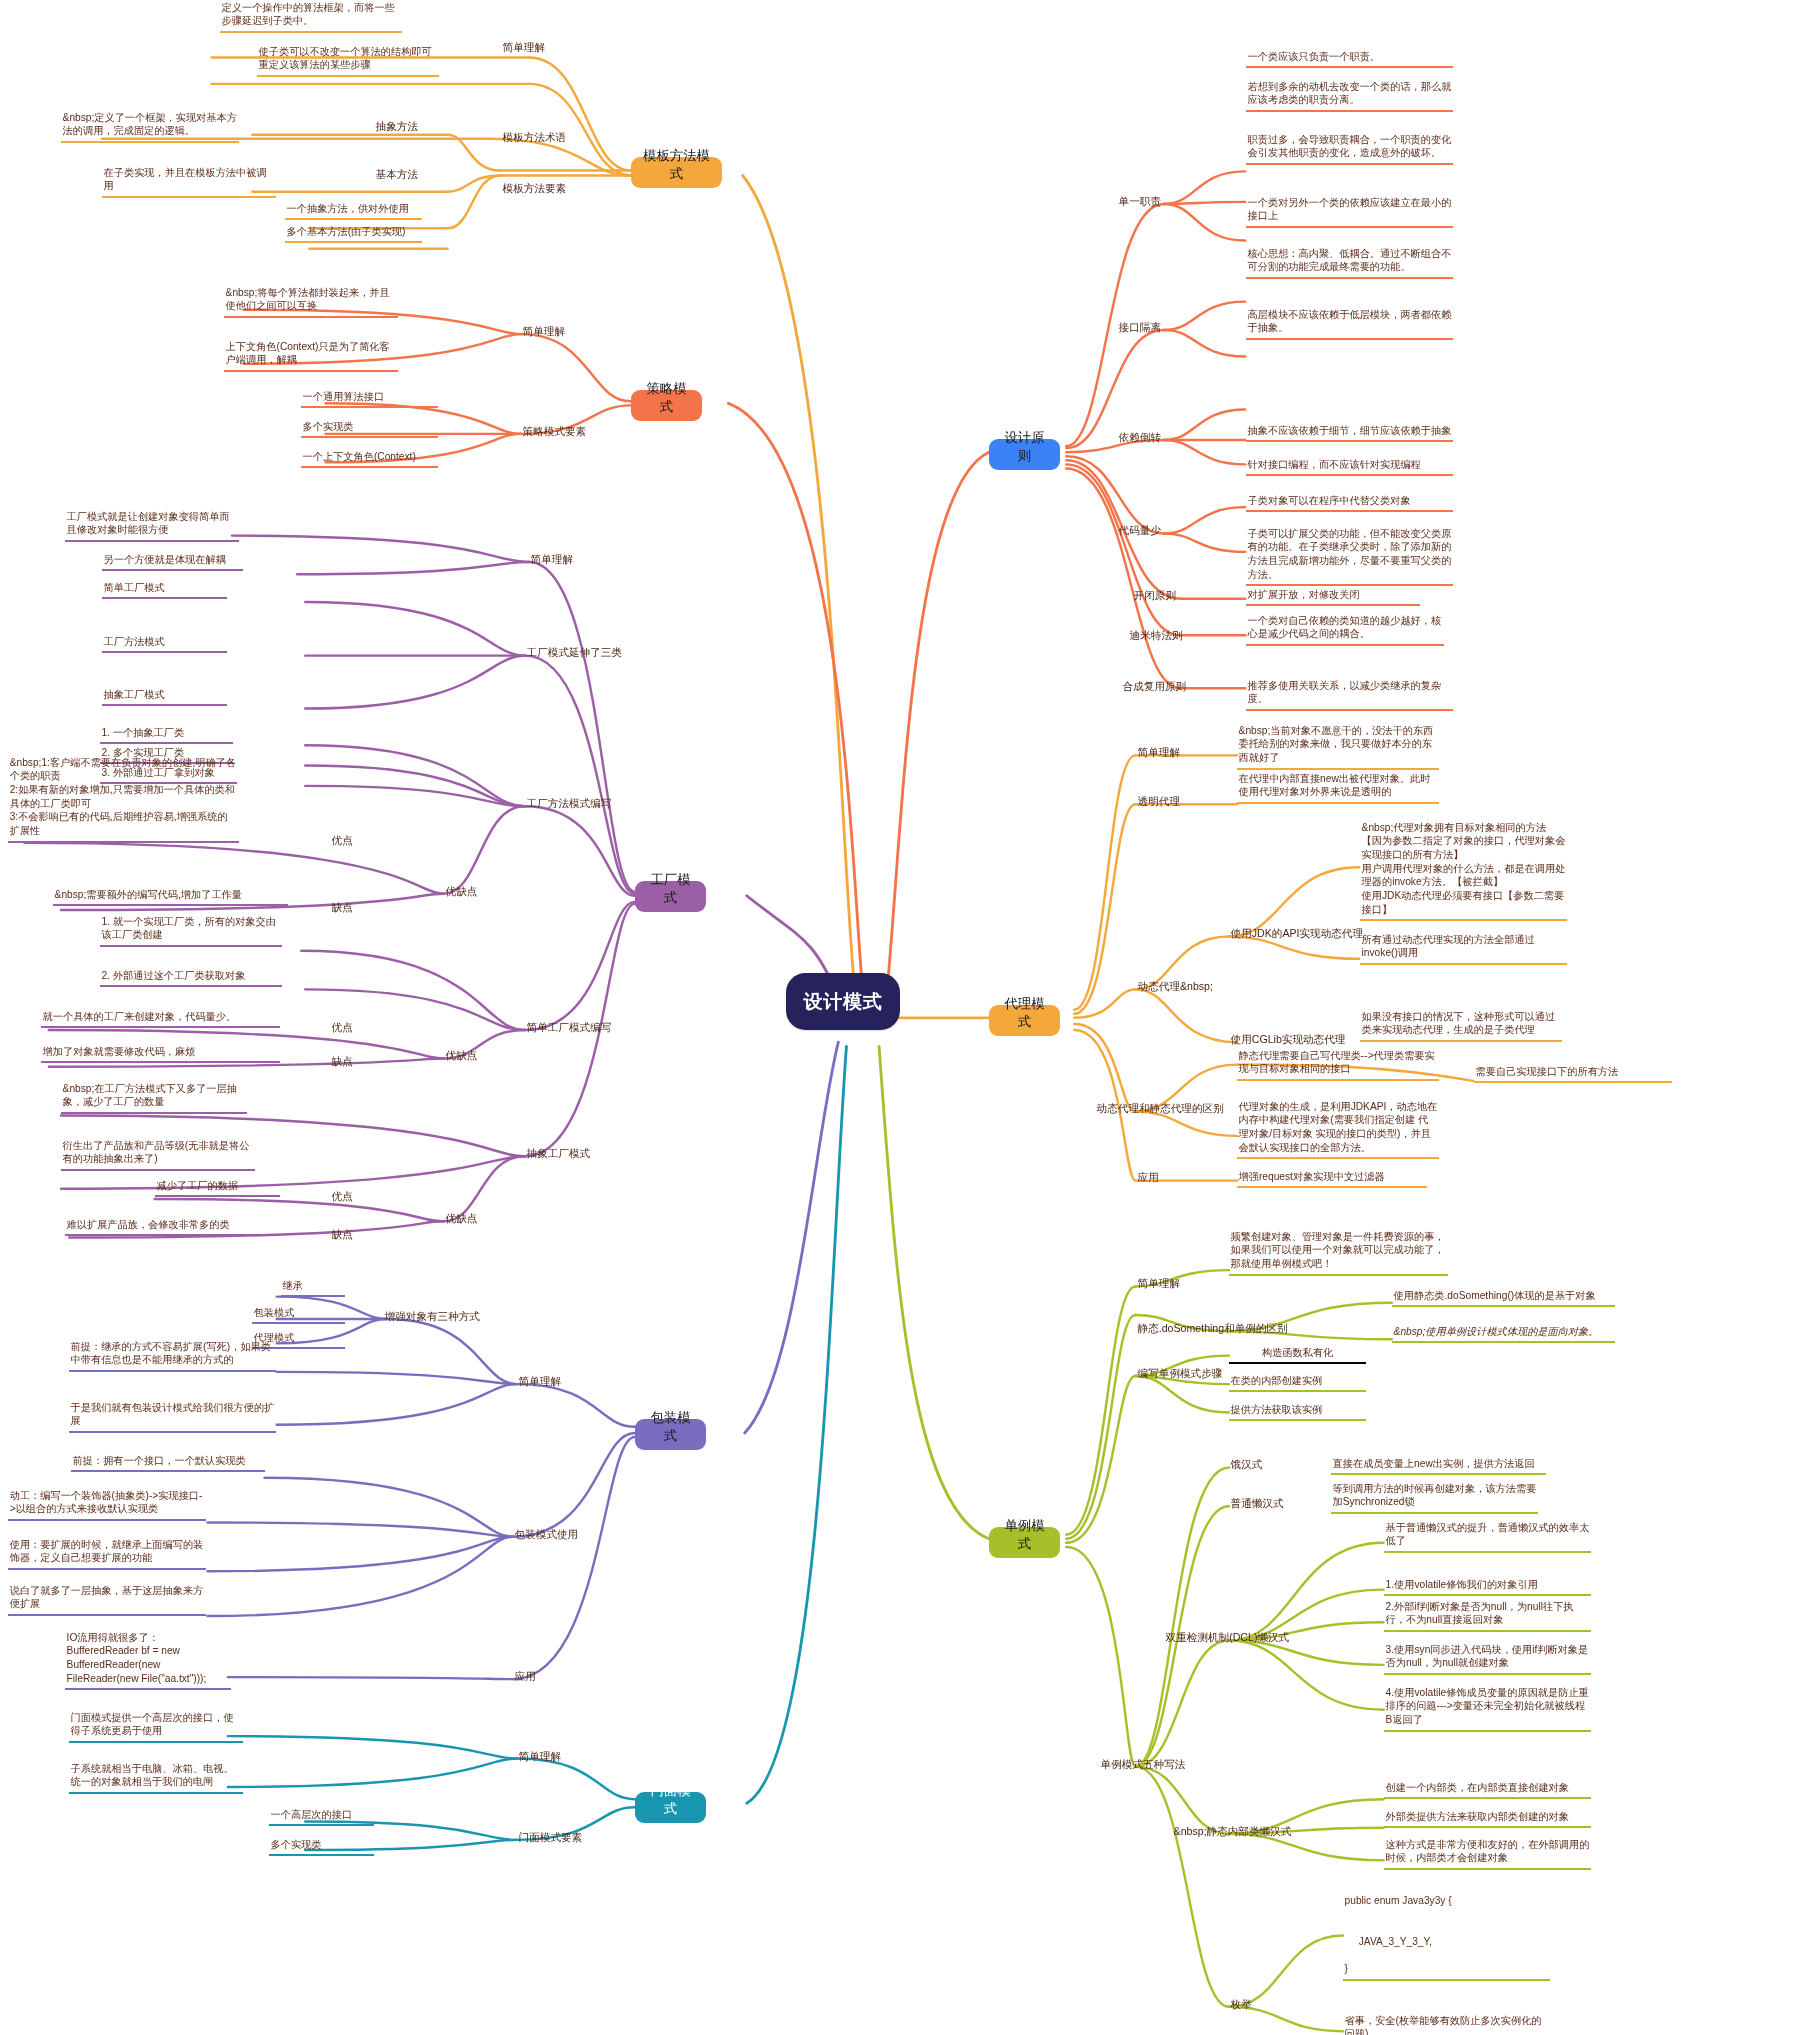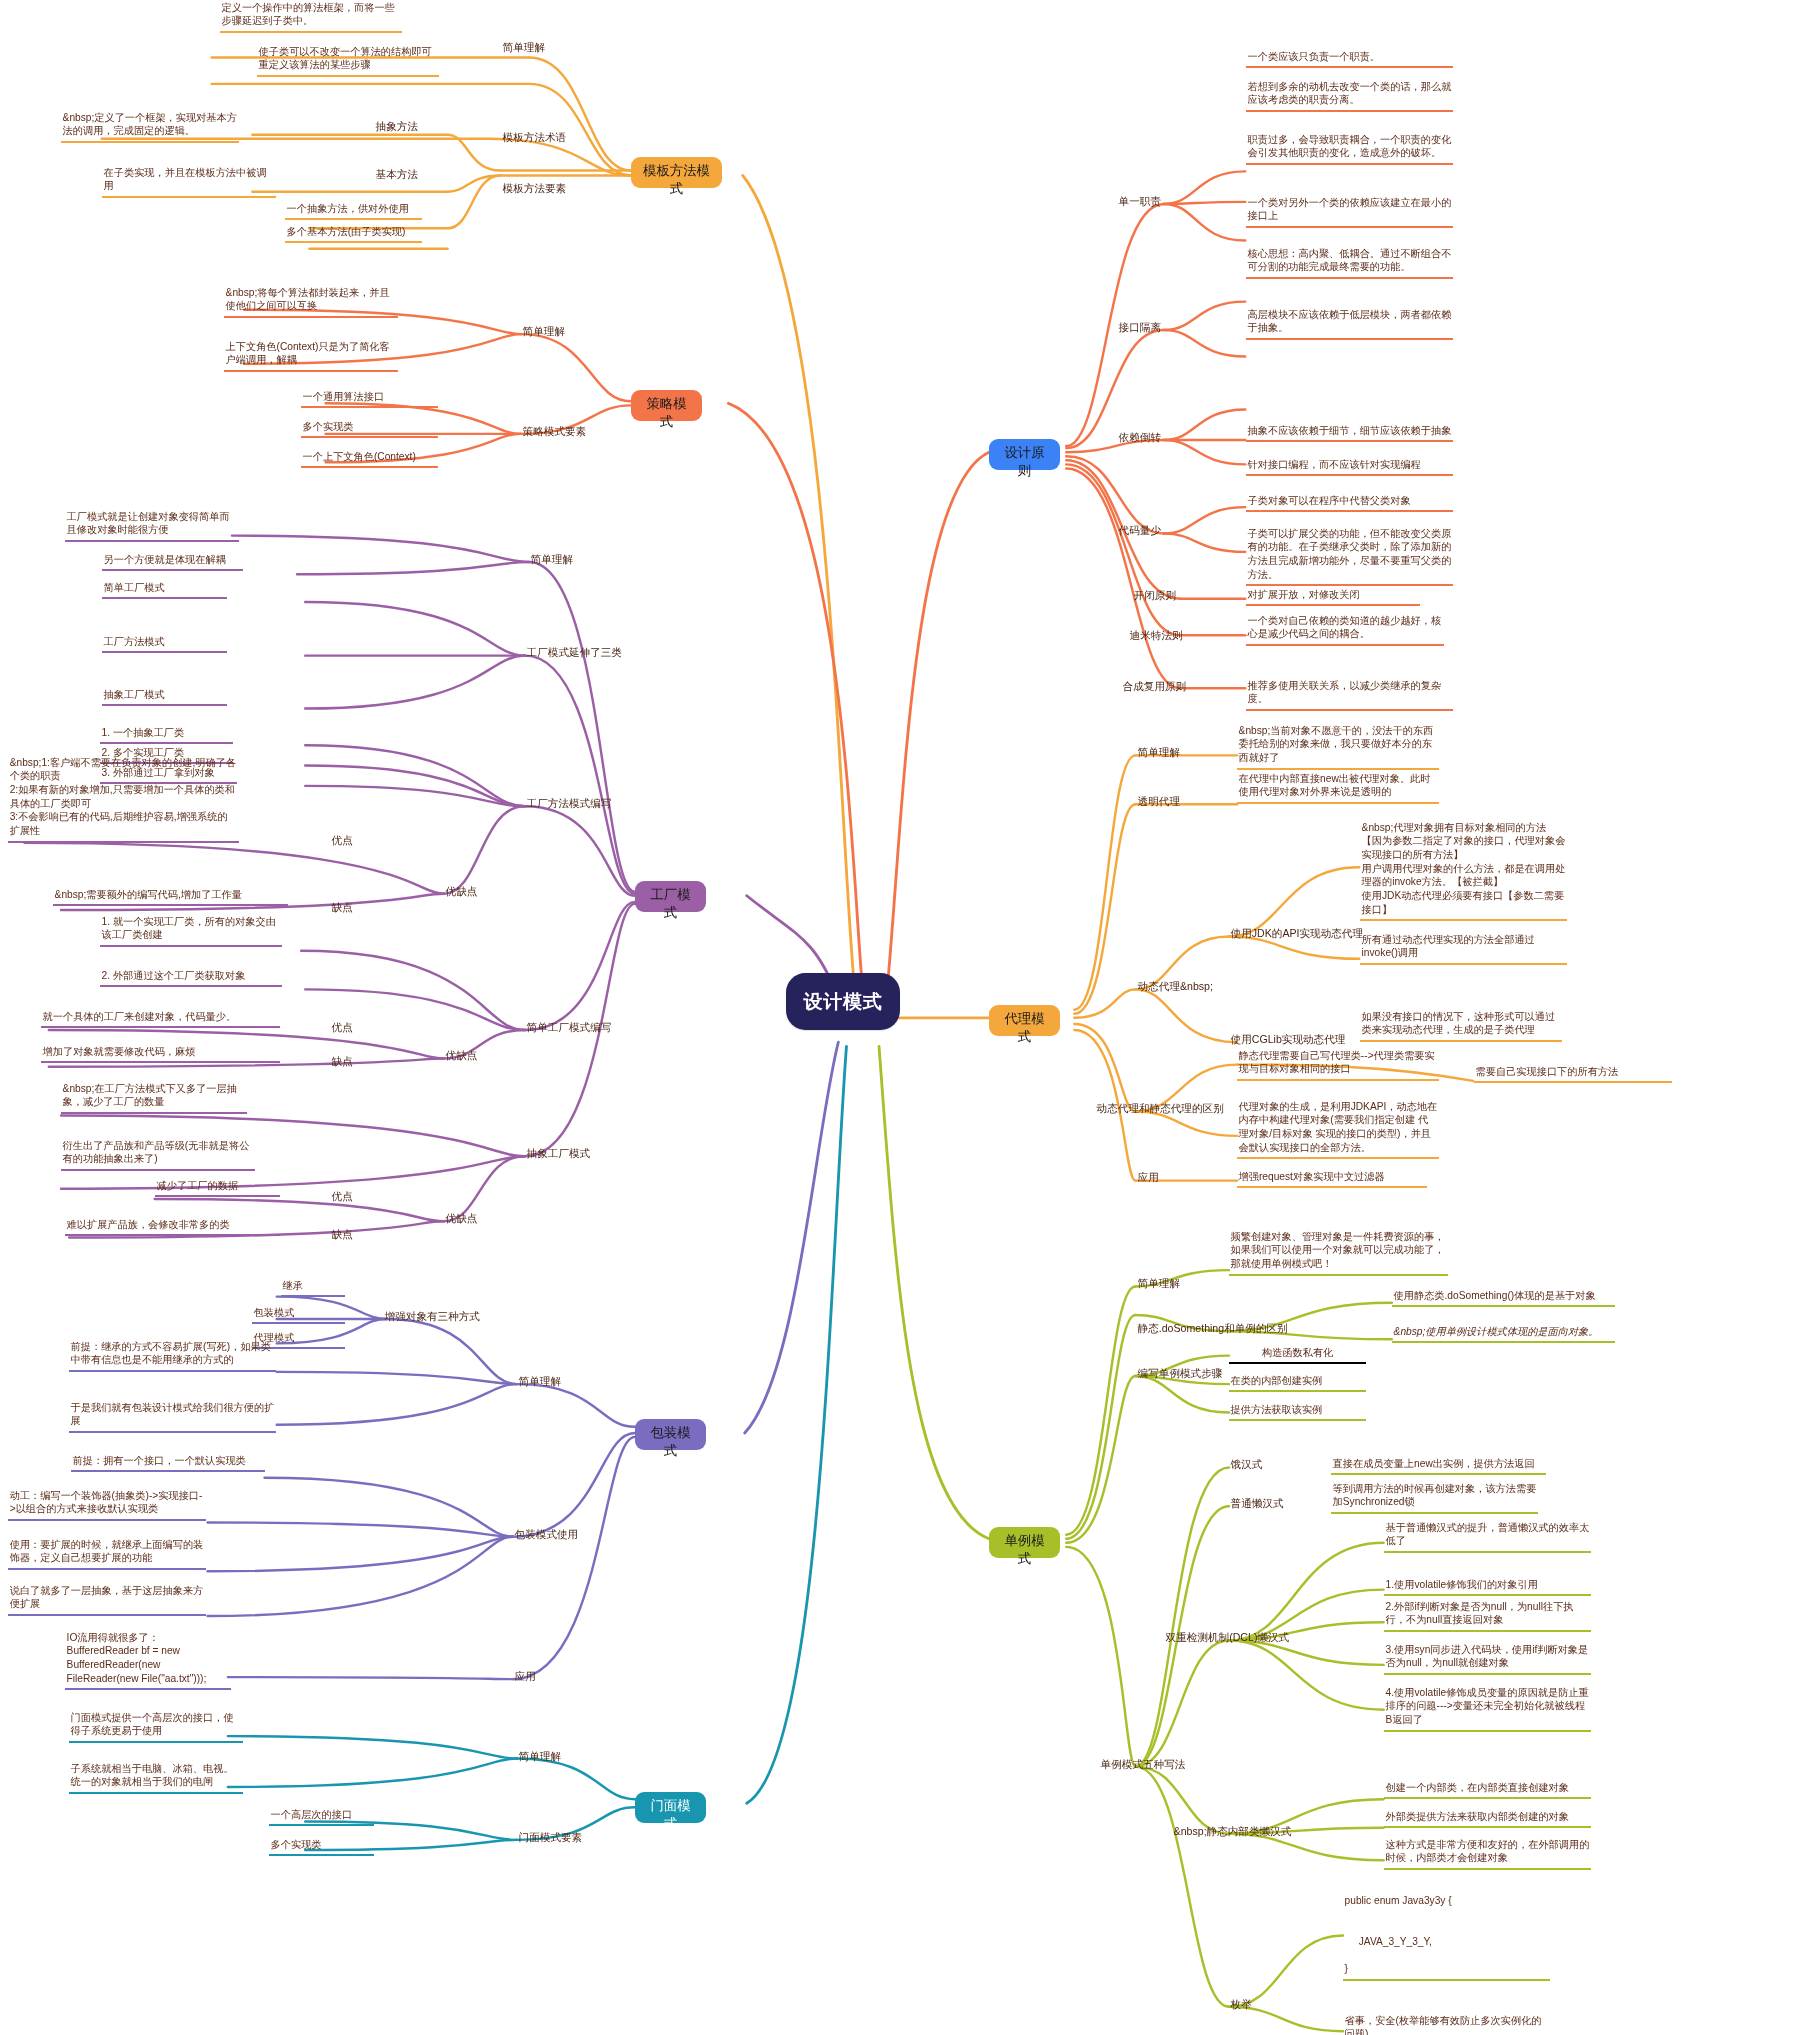--- a/index.html
+++ b/index.html
@@ -7,21 +7,21 @@
   #canvas{position:relative;width:1802px;height:2113px;background:#fff;overflow:hidden;}
   svg.links{position:absolute;left:0;top:0;width:1802px;height:2113px;pointer-events:none;}
 
   .node{position:absolute;white-space:pre-wrap;line-height:1.34;}
   
   .leaf{color:#5b2b18;font-size:10.2px;padding:0.8px 1.6px 2.8px 1.6px;}
   
   .sub{color:#4a2413;font-size:10.6px;padding:0.8px 1.6px;}
   
   .pill{border-radius:9px;color:#1a1a1a;font-size:13.4px;font-weight:400;
-        display:flex;align-items:flex-start;justify-content:center;text-align:center;padding:4.9px 9px;}
+        display:flex;align-items:flex-end;justify-content:center;text-align:center;padding:4.9px 9px;}
   
   .root{background:#26235c;color:#fff;font-size:19px;font-weight:700;border-radius:19.5px;
         display:flex;align-items:center;justify-content:center;letter-spacing:0.8px;
         box-shadow:0 0.8px 1.2px rgba(0,0,0,.12);}
 </style>
 </head>
 <body>
 
 <div id="canvas">
 

